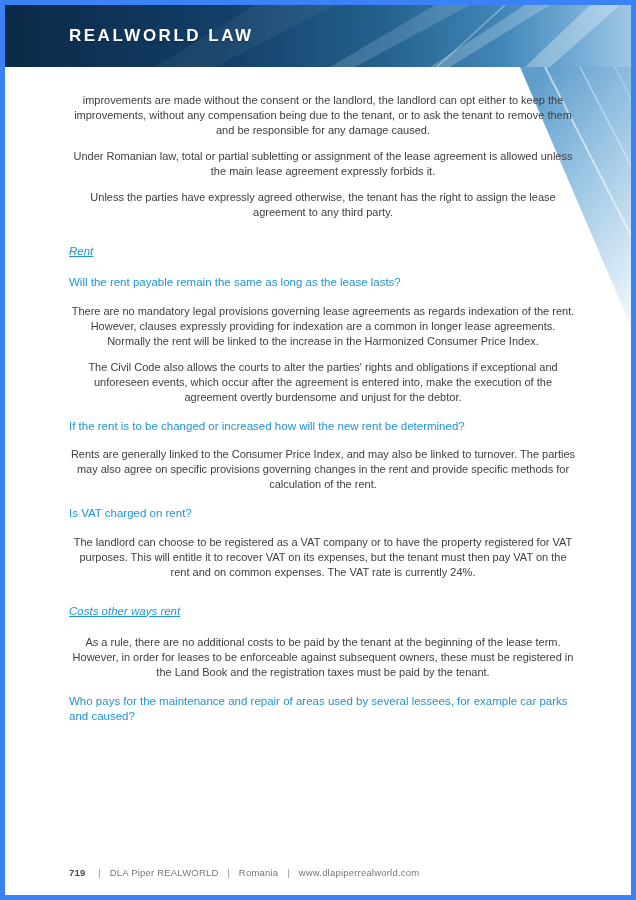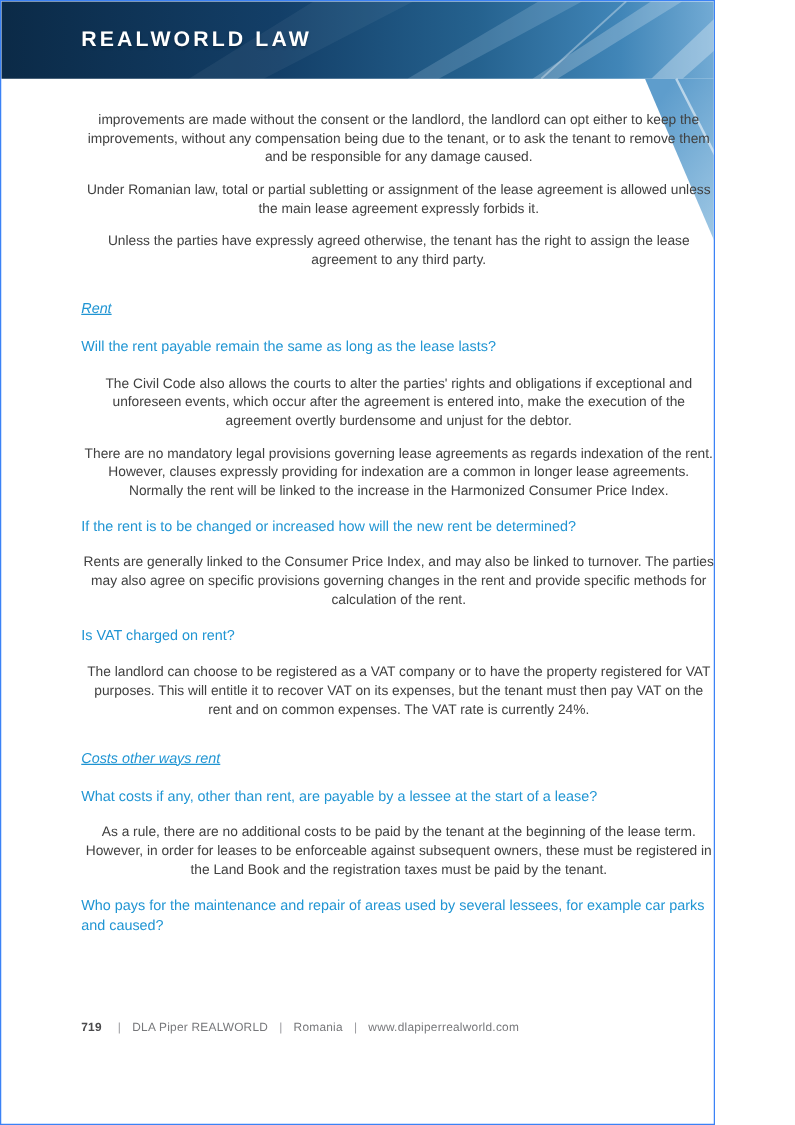--- a/index.html
+++ b/index.html
@@ -2,24 +2,24 @@
 <html><head>
 <meta charset="utf-8">
 <style>
   * { margin: 0; padding: 0; box-sizing: border-box; }
   html, body {
     background: #ffffff;
     font-family: "Liberation Sans", "DejaVu Sans", sans-serif;
   }
   .page {
     position: relative;
-    width: 572px;
+    width: 636px;
     height: 900px;
     background: #ffffff;
-    border: 1px solid #3b82f6;
+    border: 5px solid #3b82f6;
     overflow: hidden;
   }
   .deco-svg {
     position: absolute;
     top: 0;
     left: 0;
     display: block;
   }
   .banner-title {
     position: absolute;
@@ -56,21 +56,21 @@
     line-height: 15px;
     color: #2095d3;
     font-style: italic;
     margin-top: 24px;
     margin-bottom: 16px;
     text-decoration: underline;
   }
   .footer {
     position: absolute;
     left: 64px;
-    top: 816px;
+    top: 862px;
     font-size: 9.5px;
     color: #76777a;
     letter-spacing: 0.2px;
   }
   .footer .page-number {
     font-weight: bold;
     color: #4a4a4c;
     margin-right: 4px;
   }
   .footer .sep {
@@ -112,28 +112,27 @@
   </svg>
 
   <h1 class="banner-title">REALWORLD LAW</h1>
 
   <main class="content">
     <p class="body-text">improvements are made without the consent or the landlord, the landlord can opt either to keep the improvements, without any compensation being due to the tenant, or to ask the tenant to remove them and be responsible for any damage caused.</p>
     <p class="body-text">Under Romanian law, total or partial subletting or assignment of the lease agreement is allowed unless the main lease agreement expressly forbids it.</p>
     <p class="body-text">Unless the parties have expressly agreed otherwise, the tenant has the right to assign the lease agreement to any third party.</p>
     <p class="section-heading">Rent</p>
     <p class="question">Will the rent payable remain the same as long as the lease lasts?</p>
+    <p class="body-text">There are no mandatory legal provisions governing lease agreements as regards indexation of the rent. However, clauses expressly providing for indexation are a common in longer lease agreements. Normally the rent will be linked to the increase in the Harmonized Consumer Price Index.</p>
     <p class="body-text">The Civil Code also allows the courts to alter the parties' rights and obligations if exceptional and unforeseen events, which occur after the agreement is entered into, make the execution of the agreement overtly burdensome and unjust for the debtor.</p>
-    <p class="body-text">There are no mandatory legal provisions governing lease agreements as regards indexation of the rent. However, clauses expressly providing for indexation are a common in longer lease agreements. Normally the rent will be linked to the increase in the Harmonized Consumer Price Index.</p>
     <p class="question">If the rent is to be changed or increased how will the new rent be determined?</p>
     <p class="body-text">Rents are generally linked to the Consumer Price Index, and may also be linked to turnover. The parties may also agree on specific provisions governing changes in the rent and provide specific methods for calculation of the rent.</p>
     <p class="question">Is VAT charged on rent?</p>
     <p class="body-text">The landlord can choose to be registered as a VAT company or to have the property registered for VAT purposes. This will entitle it to recover VAT on its expenses, but the tenant must then pay VAT on the rent and on common expenses. The VAT rate is currently 24%.</p>
     <p class="section-heading">Costs other ways rent</p>
-    <p class="question">What costs if any, other than rent, are payable by a lessee at the start of a lease?</p>
     <p class="body-text">As a rule, there are no additional costs to be paid by the tenant at the beginning of the lease term. However, in order for leases to be enforceable against subsequent owners, these must be registered in the Land Book and the registration taxes must be paid by the tenant.</p>
     <p class="question">Who pays for the maintenance and repair of areas used by several lessees, for example car parks and caused?</p>
   </main>
 
   <footer class="footer">
     <span class="page-number">719</span>
     <span class="sep">|</span>
     <span class="item">DLA Piper REALWORLD</span>
     <span class="sep">|</span>
     <span class="item">Romania</span>

